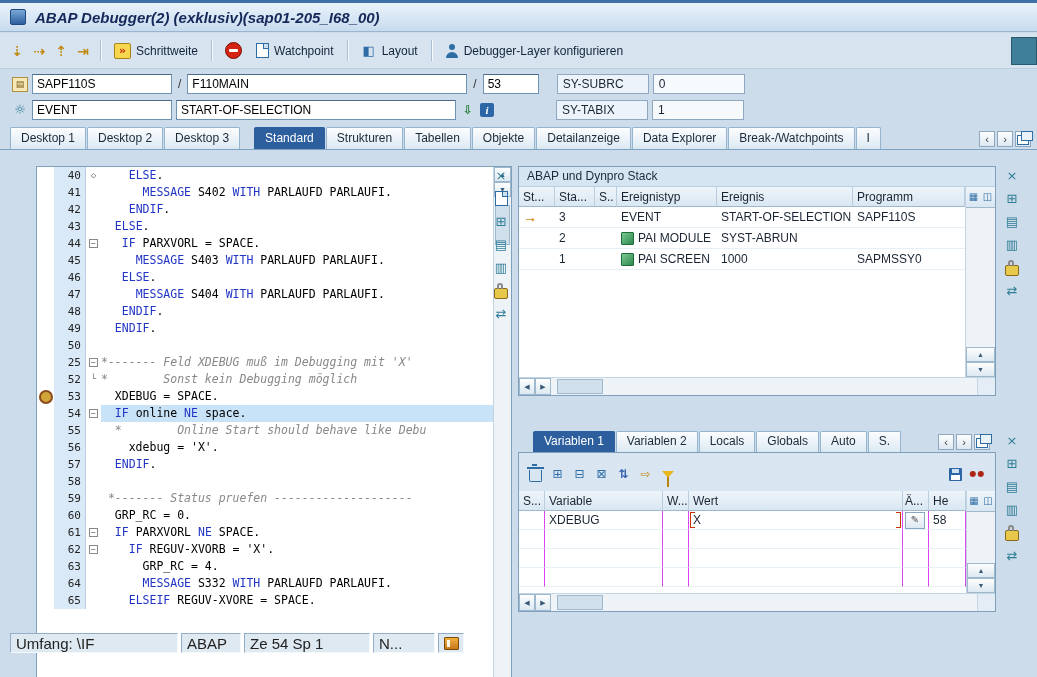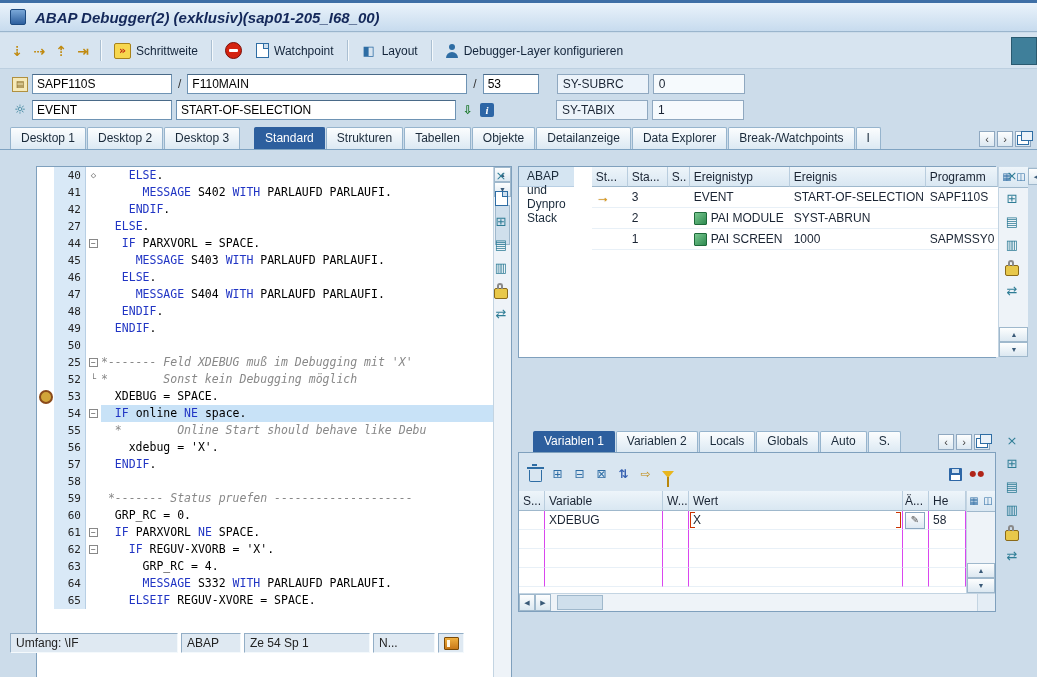--- a/index.html
+++ b/index.html
@@ -110,25 +110,25 @@
   .hscroll{height:17px;flex:none;background:#eef3f8;border-top:1px solid #c3d4e2;display:flex;}
   .hscroll .sbtn{width:16px;height:100%;font-size:7px;line-height:15px;}
   .htrack{flex:1;position:relative;}
   .hthumb{position:absolute;top:1px;bottom:1px;background:#cfdfec;border:1px solid #9fb8cc;}
   .corner{width:17px;flex:none;background:#e4edf5;border-left:1px solid #c3d4e2;}
   
   .stripcol{position:absolute;width:24px;display:flex;flex-direction:column;align-items:center;}
   .sicon{width:20px;height:19px;display:flex;align-items:center;justify-content:center;margin-bottom:4px;}
   .sicon .gl{font-size:13px;}
   
-  .stack{position:absolute;left:518px;top:16px;width:478px;display:flex;flex-direction:row;}
+  .stack{position:absolute;left:518px;top:16px;width:478px;display:flex;flex-direction:column;}
   .ptitle{height:20px;background:#d5e5f2;border-bottom:1px solid #b8cfe4;padding:2px 8px;font-size:12px;
     color:#1a2a3a;box-sizing:border-box;}
   .stk-main{height:190px;display:flex;background:#fff;}
-  .stk-left{flex:1;display:flex;flex-direction:column;overflow:hidden;margin-left:18px;}
+  .stk-left{flex:1;display:flex;flex-direction:column;overflow:hidden;}
   .thead{display:flex;flex:none;}
   .hc{background:linear-gradient(#eef5fa,#d9e7f2);border-right:1px solid #b9cdde;border-bottom:1px solid #9fb8cc;
     padding:1px 4px;font-size:12px;height:20px;box-sizing:border-box;overflow:hidden;white-space:nowrap;
     display:flex;align-items:center;}
   .trow{display:flex;}
   .tc{padding:1px 4px;font-size:12px;height:21px;box-sizing:border-box;border-bottom:1px solid #e8f0f7;
     white-space:nowrap;overflow:hidden;display:flex;align-items:center;}
   .c0{width:36px;flex:none;} .c1{width:40px;flex:none;} .c2{width:22px;flex:none;}
   .c3{width:100px;flex:none;} .c4{width:136px;flex:none;} .c5{flex:1;}
   .fillwhite{flex:1;background:#fff;}
@@ -155,21 +155,21 @@
   .selcell::before{content:"";position:absolute;left:1px;top:1px;bottom:1px;width:4px;
     border:1px solid #cc3300;border-right:none;}
   .selcell::after{content:"";position:absolute;right:1px;top:1px;bottom:1px;width:4px;
     border:1px solid #cc3300;border-left:none;}
   .pbtn{width:18px;height:15px;border:1px solid #8aa6c0;background:linear-gradient(#fff,#dde8f2);
     display:flex;align-items:center;justify-content:center;}
   .pbtn .gl{color:#555;}
   
   .sbar{position:absolute;left:10px;top:482px;width:476px;height:22px;display:flex;gap:3px;align-items:center;}
   .scell{height:20px;border:1px solid;border-color:#93aec6 #f4f9fc #f4f9fc #93aec6;background:#dfe9f2;
-    display:flex;align-items:center;padding:0 5px;font-size:12px;color:#222;box-sizing:border-box;white-space:nowrap;overflow:hidden;}
+    display:flex;align-items:center;padding:0 5px;font-size:15px;color:#222;box-sizing:border-box;white-space:nowrap;overflow:hidden;}
   .scell.icon{justify-content:center;padding:0 2px;}
 </style>
 </head>
 <body>
 
 <div class="win">
   <div class="topline"></div>
 
   <div class="titlebar">
     <span class="i-sapwin"></span>
@@ -280,21 +280,21 @@
               <div class="ltxt"><span class="pl">      </span><span class="kw">MESSAGE</span><span class="pl"> S402 </span><span class="kw">WITH</span><span class="pl"> PARLAUFD PARLAUFI.</span></div>
             </div>
             <div class="cl">
               <div class="bpc"></div>
               <div class="lnum">42</div>
               <div class="foldc"></div>
               <div class="ltxt"><span class="pl">    </span><span class="kw">ENDIF</span><span class="pl">.</span></div>
             </div>
             <div class="cl">
               <div class="bpc"></div>
-              <div class="lnum">27</div>
+              <div class="lnum">43</div>
               <div class="foldc"></div>
               <div class="ltxt"><span class="pl">  </span><span class="kw">ELSE</span><span class="pl">.</span></div>
             </div>
             <div class="cl">
               <div class="bpc"></div>
               <div class="lnum">44</div>
               <div class="foldc">
                 <span class="foldbox">−</span>
               </div>
               <div class="ltxt"><span class="pl">   </span><span class="kw">IF</span><span class="pl"> PARXVORL = SPACE.</span></div>

